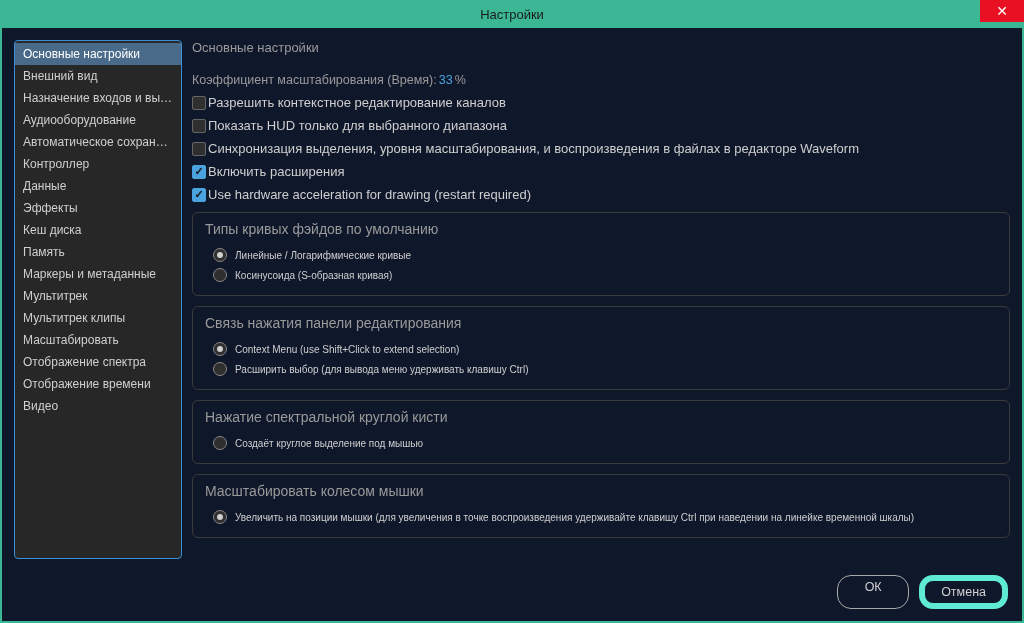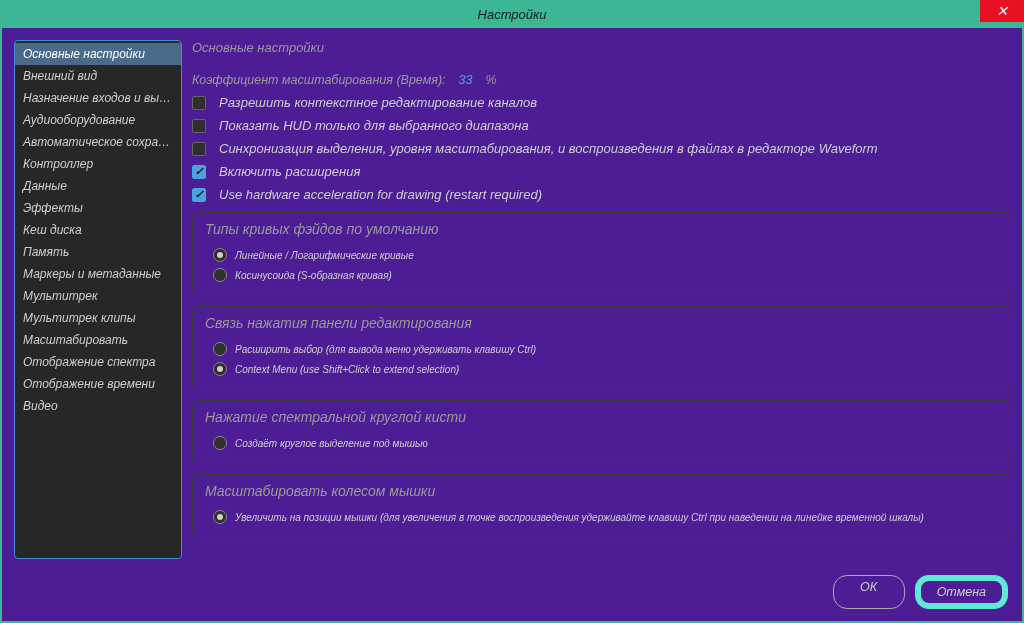--- a/index.html
+++ b/index.html
@@ -1,28 +1,28 @@
 <!DOCTYPE html>
 <html><head>
 <meta charset="utf-8">
 <style>
   * { box-sizing: border-box; margin: 0; padding: 0; font-family: 'Segoe UI', Tahoma, sans-serif; }
   body { background: #3cb795; width: 1024px; height: 623px; overflow: hidden; position: relative; }
-  .window { position: absolute; top: 0; left: 0; right: 0; bottom: 0; background: #3cb795; font-style: italic; }
+  .window { position: absolute; top: 0; left: 0; right: 0; bottom: 0; background: #3cb795; }
   .titlebar { height: 28px; background: #3cb795; display: flex; align-items: center; justify-content: center; position: relative; }
   .titlebar-title { color: #1a1a1a; font-size: 13px; }
   .close-btn { position: absolute; right: 0; top: 0; width: 44px; height: 22px; background: #e81123; color: #fff; display: flex; align-items: center; justify-content: center; font-size: 14px; cursor: pointer; }
-  .content { position: absolute; top: 28px; left: 2px; right: 2px; bottom: 2px; background: #4c1d95; display: flex; flex-direction: column; }
+  .content { position: absolute; top: 28px; left: 2px; right: 2px; bottom: 2px; background: #0f172a; display: flex; flex-direction: column; }
   .main-area { flex: 1; display: flex; padding: 12px 12px 8px 12px; gap: 10px; overflow: hidden; }
   .sidebar { width: 168px; border: 1px solid #3a8fd6; border-radius: 4px; background: #272727; overflow-y: auto; padding: 2px 0; }
   .sidebar-item { padding: 4px 8px; color: #cfcfcf; font-size: 12px; cursor: pointer; white-space: nowrap; overflow: hidden; text-overflow: ellipsis; }
   .sidebar-item.selected { background: #4a6a8a; color: #fff; }
   .settings-panel { flex: 1; color: #9a9a9a; overflow-y: auto; }
   .panel-title { font-size: 13px; color: #9a9a9a; margin-bottom: 18px; }
-  .row { display: flex; align-items: center; gap: 13px; margin-bottom: 8px; font-size: 12.5px; }
+  .row { display: flex; align-items: center; gap: 2px; margin-bottom: 8px; font-size: 12.5px; }
   .label-text { color: #9a9a9a; }
   .value-blue { color: #4aa3df; }
   .checkbox { width: 14px; height: 14px; border: 1px solid #666; border-radius: 2px; background: #2f2f2f; display: inline-flex; align-items: center; justify-content: center; flex-shrink: 0; cursor: pointer; }
   .checkbox.checked { background: #4aa3df; border-color: #4aa3df; }
   .checkbox.checked::after { content: '✓'; color: #1a1a1a; font-size: 11px; font-weight: bold; line-height: 1; }
   .checkbox-label { color: #cfcfcf; font-size: 13px; cursor: pointer; }
   .group { border: 1px solid #3a3a3a; border-radius: 6px; padding: 8px 12px 10px 12px; margin: 10px 0; }
   .group-title { color: #9a9a9a; font-size: 14px; margin-bottom: 8px; }
   .radio-row { display: flex; align-items: center; gap: 8px; padding: 3px 0 3px 8px; font-size: 10px; }
   .radio { width: 14px; height: 14px; border: 1.5px solid #888; border-radius: 50%; background: #2f2f2f; display: inline-flex; align-items: center; justify-content: center; flex-shrink: 0; cursor: pointer; }
@@ -105,26 +105,26 @@
           </div>
           <div class="radio-row">
             <span class="radio"></span>
             <span class="radio-label">Косинусоида (S-образная кривая)</span>
           </div>
         </div>
 
         <div class="group">
           <div class="group-title">Связь нажатия панели редактирования</div>
           <div class="radio-row">
+            <span class="radio selected"></span>
+            <span class="radio-label">Context Menu (use Shift+Click to extend selection)</span>
+          </div>
+          <div class="radio-row">
             <span class="radio"></span>
             <span class="radio-label">Расширить выбор (для вывода меню удерживать клавишу Ctrl)</span>
-          </div>
-          <div class="radio-row">
-            <span class="radio selected"></span>
-            <span class="radio-label">Context Menu (use Shift+Click to extend selection)</span>
           </div>
         </div>
 
         <div class="group">
           <div class="group-title">Нажатие спектральной круглой кисти</div>
           <div class="radio-row">
             <span class="radio"></span>
             <span class="radio-label">Создаёт круглое выделение под мышью</span>
           </div>
         </div>

